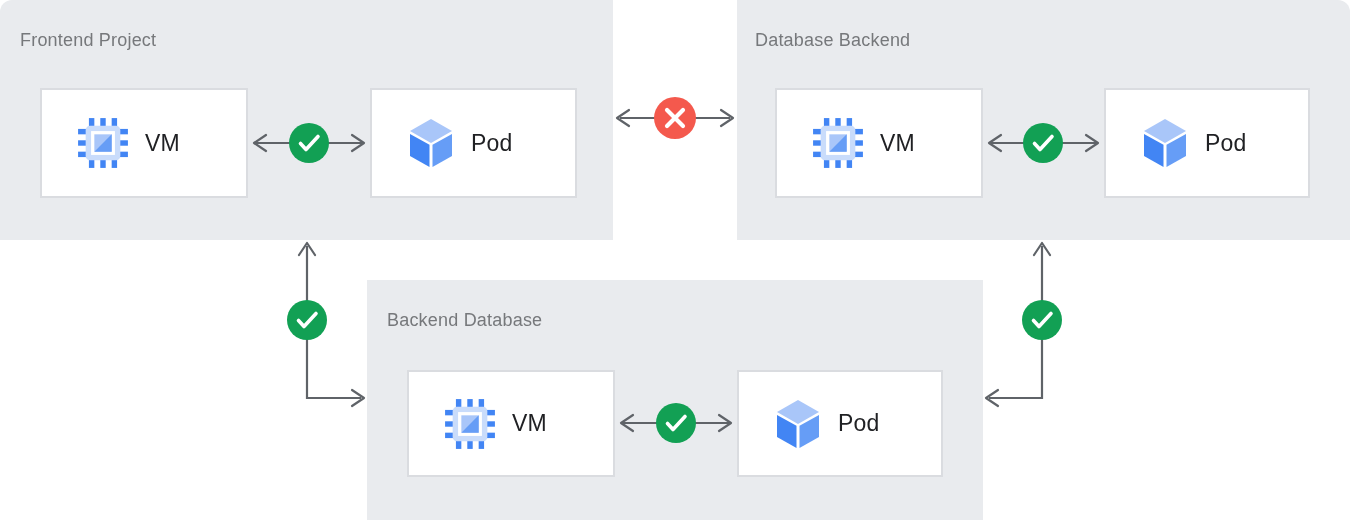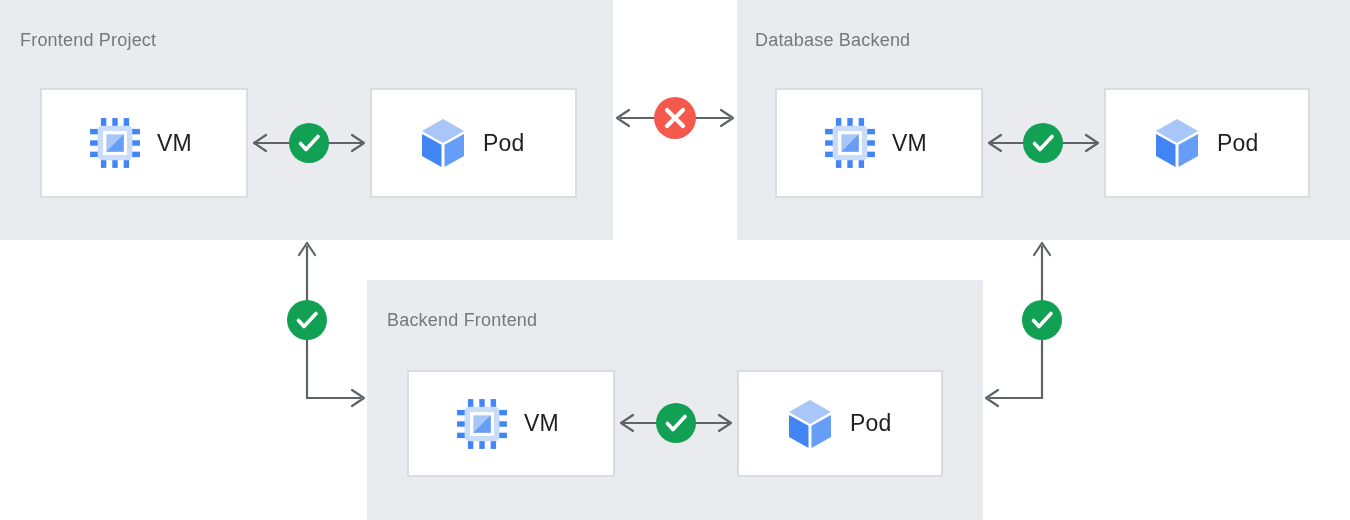--- a/index.html
+++ b/index.html
@@ -16,20 +16,21 @@
     --icon-blue-light:#A9C6F9;
     --icon-blue-pale:#C9DCFB;
   }
   html,body{margin:0;padding:0;background:#fff;}
   .canvas{
     position:relative;
     width:1350px;height:520px;
     background:#fff;
     overflow:hidden;
     font-family:"Liberation Sans", sans-serif;
+    border-radius:12px;
   }
   .panel{
     position:absolute;
     background:var(--panel-bg);
   }
   .panel-label{
     position:absolute;
     margin:0;
     font-size:18px;
     font-weight:400;
@@ -38,21 +39,21 @@
     white-space:nowrap;
   }
   .node{
     position:absolute;
     background:var(--box-bg);
     border:2px solid var(--box-border);
     box-sizing:border-box;
     display:flex;
     align-items:center;
     justify-content:flex-start;
-    padding-left:47px;
+    padding-left:35px;
     gap:16px;
   }
   .node-label{
     font-size:23px;
     color:var(--node-label-color);
     letter-spacing:.2px;
   }
   .node-icon{flex:0 0 auto;display:block;}
   .overlay{
     position:absolute;
@@ -134,21 +135,21 @@
       <svg class="node-icon" width="48" height="54" viewBox="0 0 48 54">
         <polygon points="24,3 45,15 24,27 3,15" fill="var(--icon-blue-light)"></polygon>
         <polygon points="3,18 22.5,28.8 22.5,51 3,40" fill="var(--icon-blue)"></polygon>
         <polygon points="45,18 25.5,28.8 25.5,51 45,40" fill="var(--icon-blue-mid)"></polygon>
       </svg>
       <span class="node-label">Pod</span>
     </div>
   </section>
 
   <section class="panel" style="left:367px;top:280px;width:616px;height:240px;">
-    <h2 class="panel-label" style="left:20px;top:30px;">Backend Frontend</h2>
+    <h2 class="panel-label" style="left:20px;top:30px;">Backend Database</h2>
     <div class="node" style="left:40px;top:90px;width:208px;height:107px;">
       <svg class="node-icon" width="52" height="52" viewBox="0 0 48 48">
         <g fill="var(--icon-blue)">
           <rect x="11" y="1" width="5" height="8"></rect>
             <rect x="21.5" y="1" width="5" height="8"></rect>
             <rect x="32" y="1" width="5" height="8"></rect>
           <rect x="11" y="39" width="5" height="8"></rect>
             <rect x="21.5" y="39" width="5" height="8"></rect>
             <rect x="32" y="39" width="5" height="8"></rect>
           <rect x="1" y="11" width="8" height="5"></rect>

